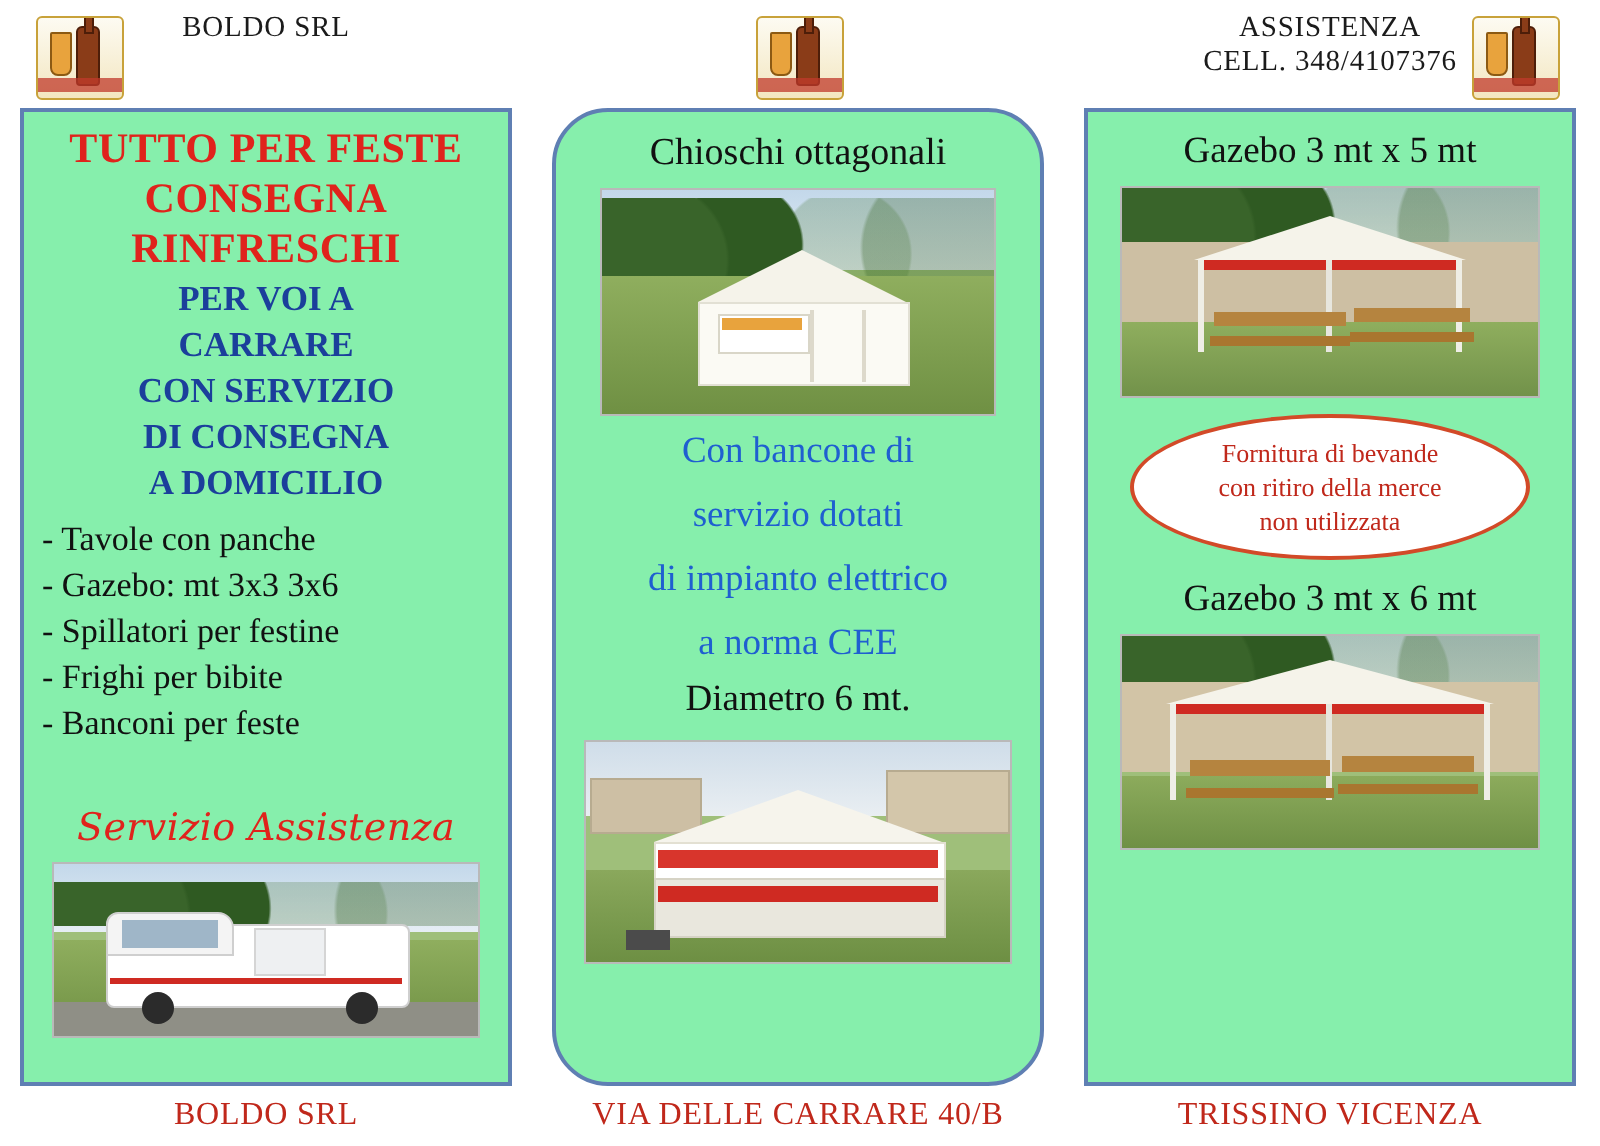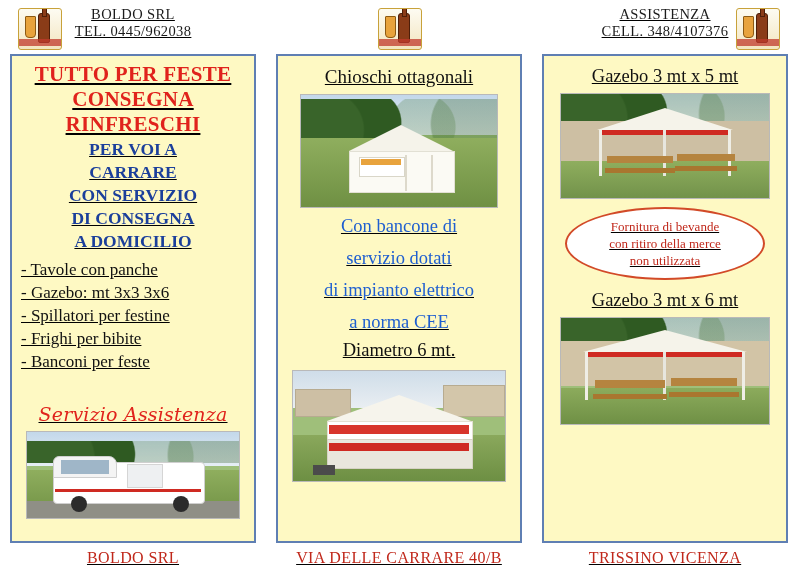--- a/index.html
+++ b/index.html
@@ -23,21 +23,20 @@
     flex-direction: row;
   }
   .column {
     position: relative;
     width: 266px;
     height: 573px;
     box-sizing: border-box;
     padding: 6px 10px 4px 10px;
     display: flex;
     flex-direction: column;
-    text-decoration: underline;
   }
 
   
   .col-header {
     width: 100%;
     height: 48px;
     position: relative;
     text-align: center;
     color: #101010;
   }
@@ -104,30 +103,30 @@
   }
   .logo-left  { left: 8px; }
   .logo-mid   { left: 50%; margin-left: -21px; }
   .logo-right { right: 8px; }
 
   
   .card {
     width: 100%;
     flex: 1 1 auto;
     border: 2px solid #5f7fb3;
-    background: #fef9c3;
+    background: #86efac;
     box-sizing: border-box;
     padding: 6px 8px 8px 8px;
     display: flex;
     flex-direction: column;
     align-items: center;
     overflow: hidden;
   }
   .card.left-card { border-color: #5f7fb3; }
-  .card.mid-card  { border-color: #5f7fb3; }
+  .card.mid-card  { border-color: #5f7fb3; border-radius: 28px; }
   .card.right-card{ border-color: #5f7fb3; }
 
   
   .red-title {
     color: #e0231c;
     font-weight: bold;
     font-size: 21px;
     line-height: 25px;
     text-align: center;
     letter-spacing: 0.3px;
@@ -244,21 +243,20 @@
 </style>
 </head>
 <body>
 
 <div class="page">
 
   <div class="column">
 
     <div class="col-header">
       <div class="hdr-line">BOLDO SRL</div>
-      <div class="hdr-line">TEL. 0445/962038</div>
       <div class="logo logo-left">
         <div class="glass"></div>
         <div class="bottle"></div>
         <div class="band"></div>
       </div>
     </div>
 
     <div class="card left-card">
       <div class="red-title">TUTTO PER FESTE</div>
       <div class="red-title">CONSEGNA</div>

